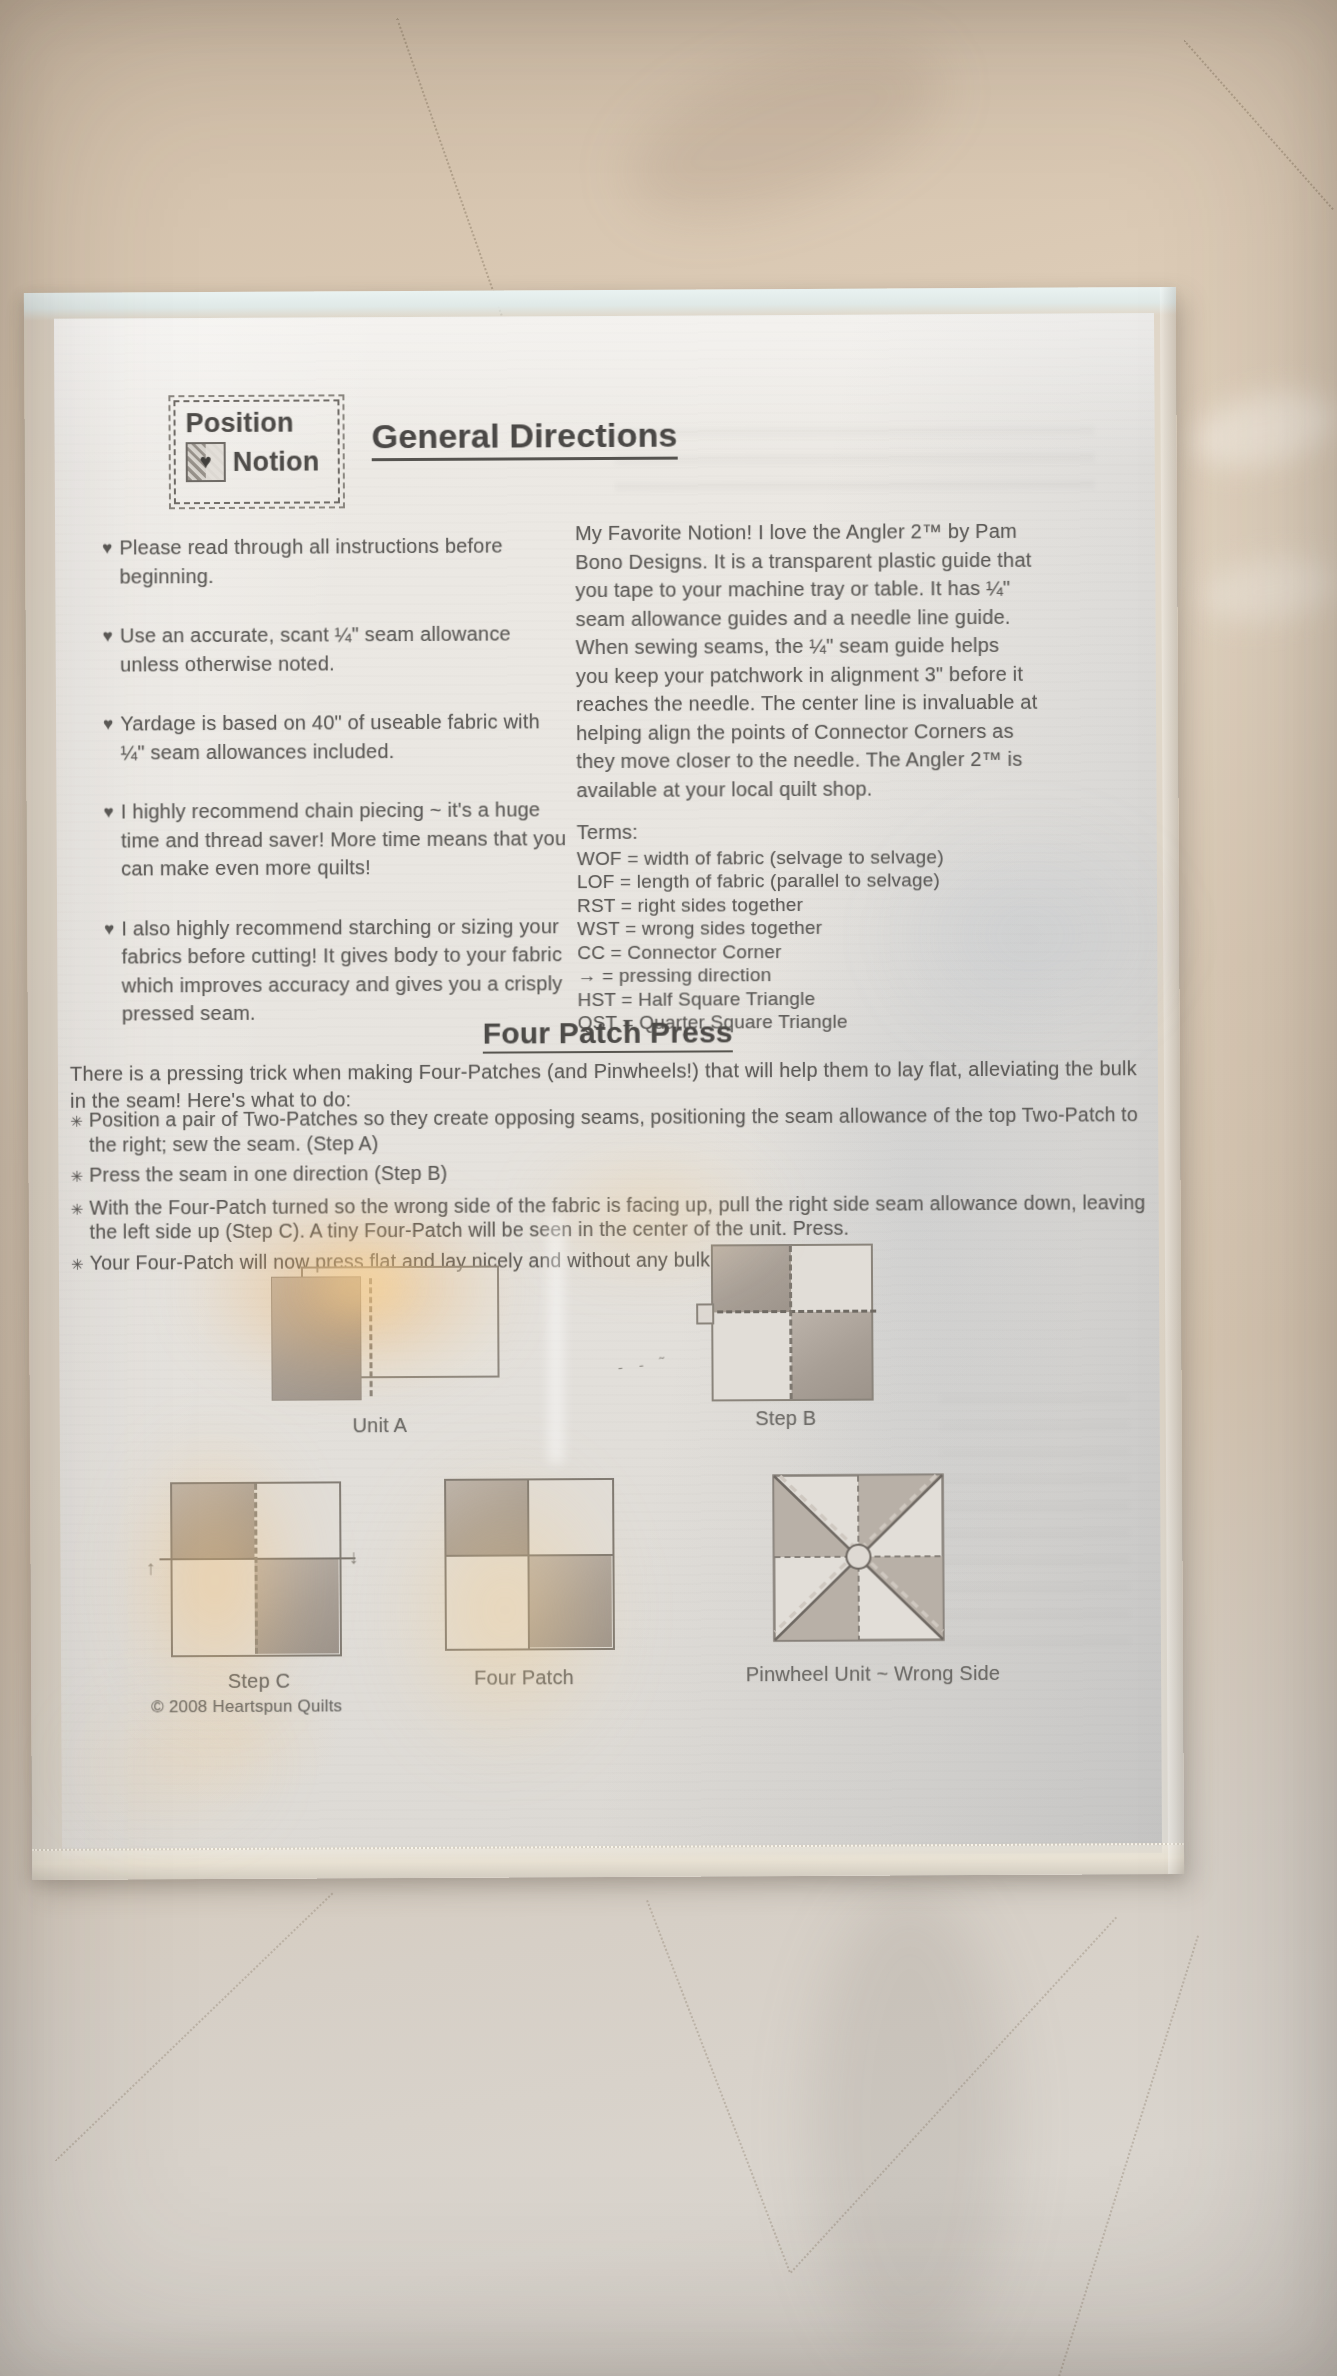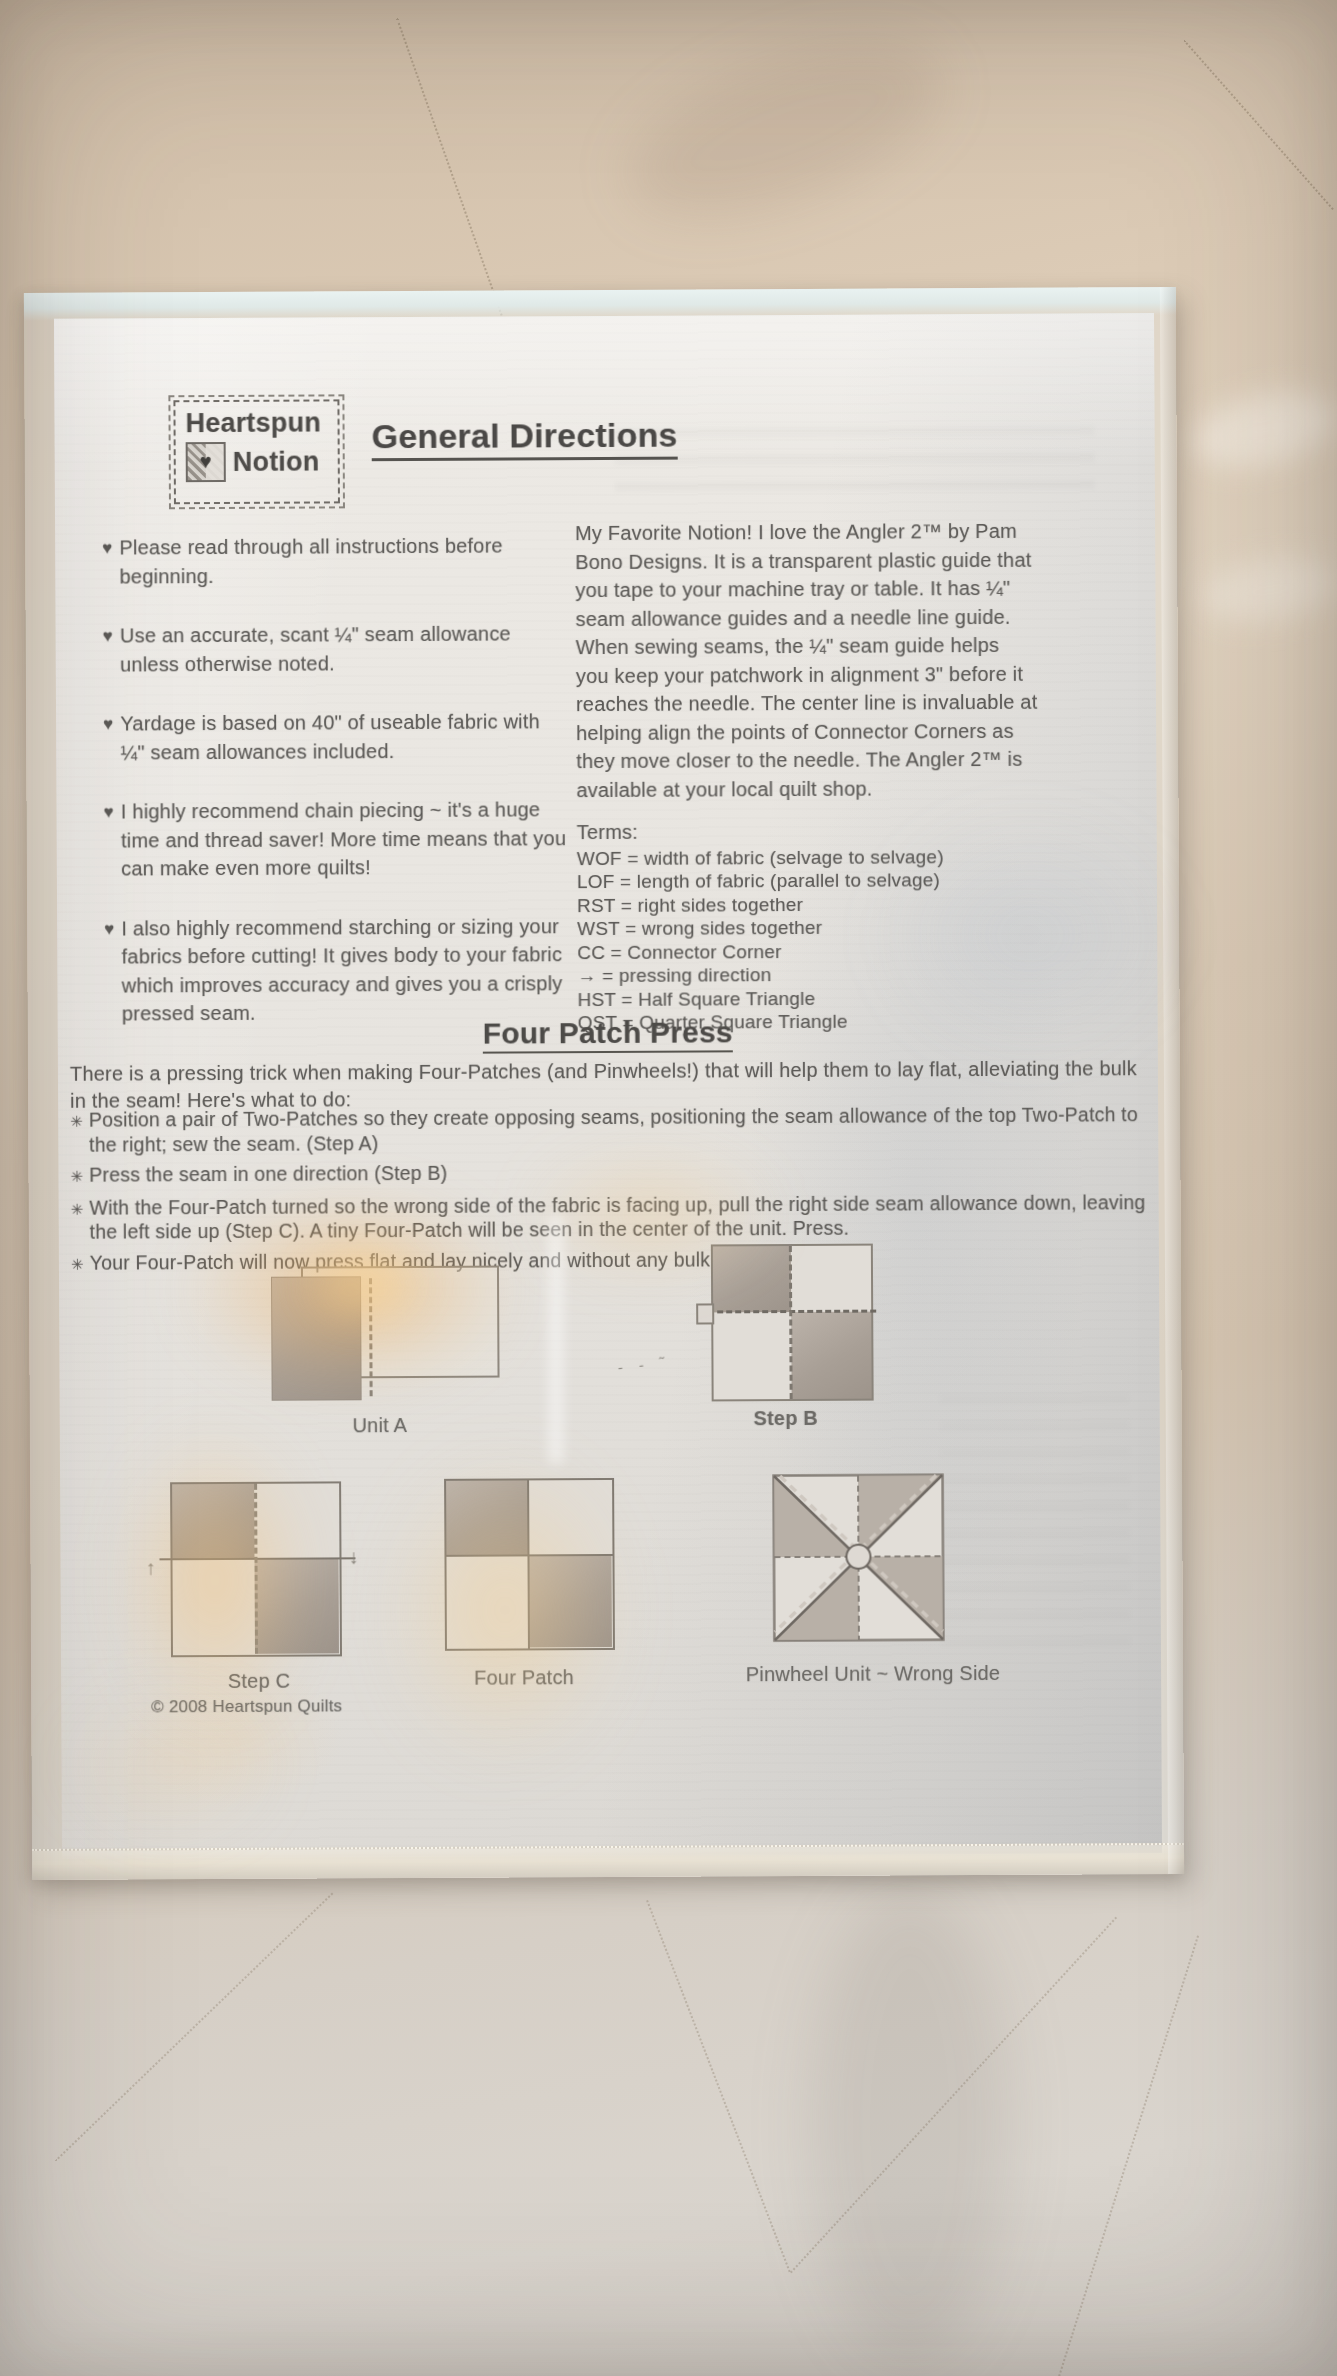--- a/index.html
+++ b/index.html
@@ -118,21 +118,21 @@
   <div class="page-group">
     <div class="paper">
       <div class="paper-band"></div>
       <div class="ghost" style="left:560px;top:112px;width:480px;height:80px;"></div>
       <div class="ghost" style="left:880px;top:1080px;width:190px;height:260px;opacity:0.35;"></div>
       <div class="paper-shade"></div>
 
       <div class="content">
 
         <div class="abs logo-box hand">
-          <div class="logo-l1">Heartspun</div>
+          <div class="logo-l1">Position</div>
           <div class="logo-row">
             <span class="quilt-icon">
                 <i>♥</i>
               </span>
             <span class="logo-l1">Notion</span>
           </div>
         </div>
 
         <div class="abs title hand"><span>General Directions</span></div>
 
@@ -204,21 +204,21 @@
 
         <div class="abs diagB">
           <div class="patch dark" style="left:0;top:0;width:78px;height:66px;"></div>
           <div class="patch light" style="left:78px;top:0;width:80px;height:66px;"></div>
           <div class="patch light" style="left:0;top:66px;width:78px;height:87px;"></div>
           <div class="patch dark" style="left:78px;top:66px;width:80px;height:87px;"></div>
           <div class="zig"></div>
           <div class="vdash"></div>
           <div class="tab"></div>
         </div>
-        <div class="dlabel hand" style="left:666px;top:1092px;width:120px;font-weight:bold;">Step B</div>
+        <div class="dlabel hand" style="left:666px;top:1092px;width:120px;">Step B</div>
 
         <div class="abs stray">- - ˜</div>
 
         <div class="abs diagC">
           <div class="patch dark" style="left:0;top:0;width:82px;height:74px;"></div>
           <div class="patch light" style="left:82px;top:0;width:84px;height:74px;"></div>
           <div class="patch light" style="left:0;top:74px;width:82px;height:96px;"></div>
           <div class="patch dark" style="left:82px;top:74px;width:84px;height:96px;"></div>
           <div class="hline"></div>
           <div class="vdash"></div>

